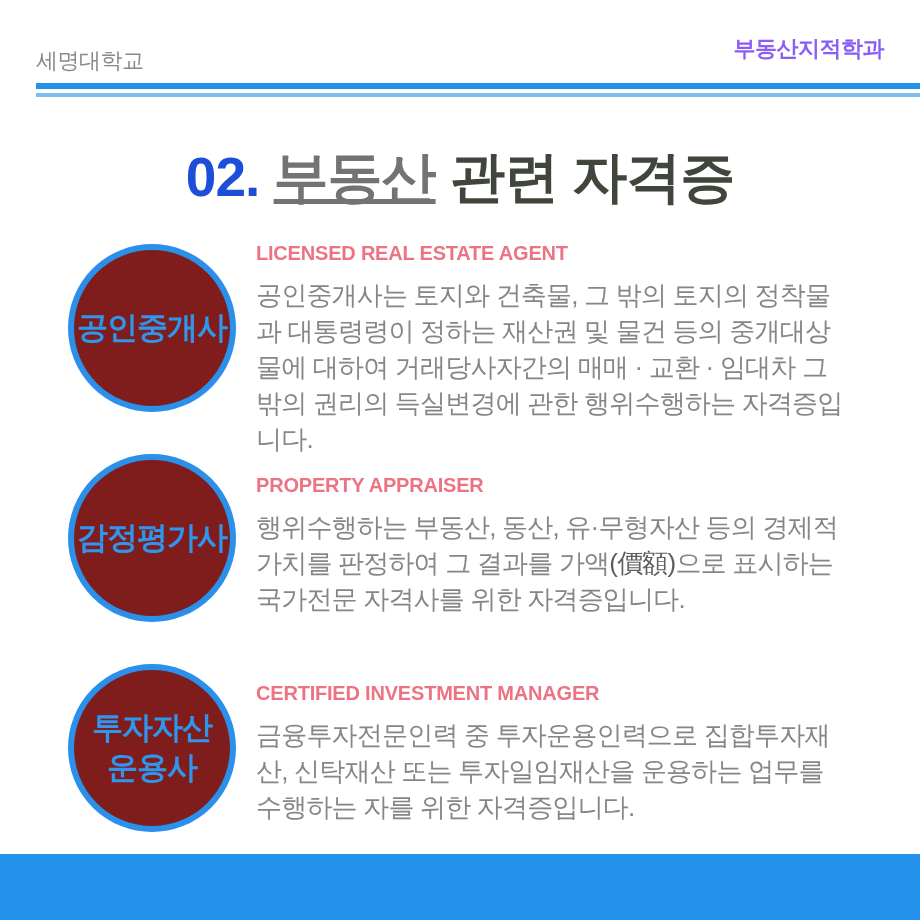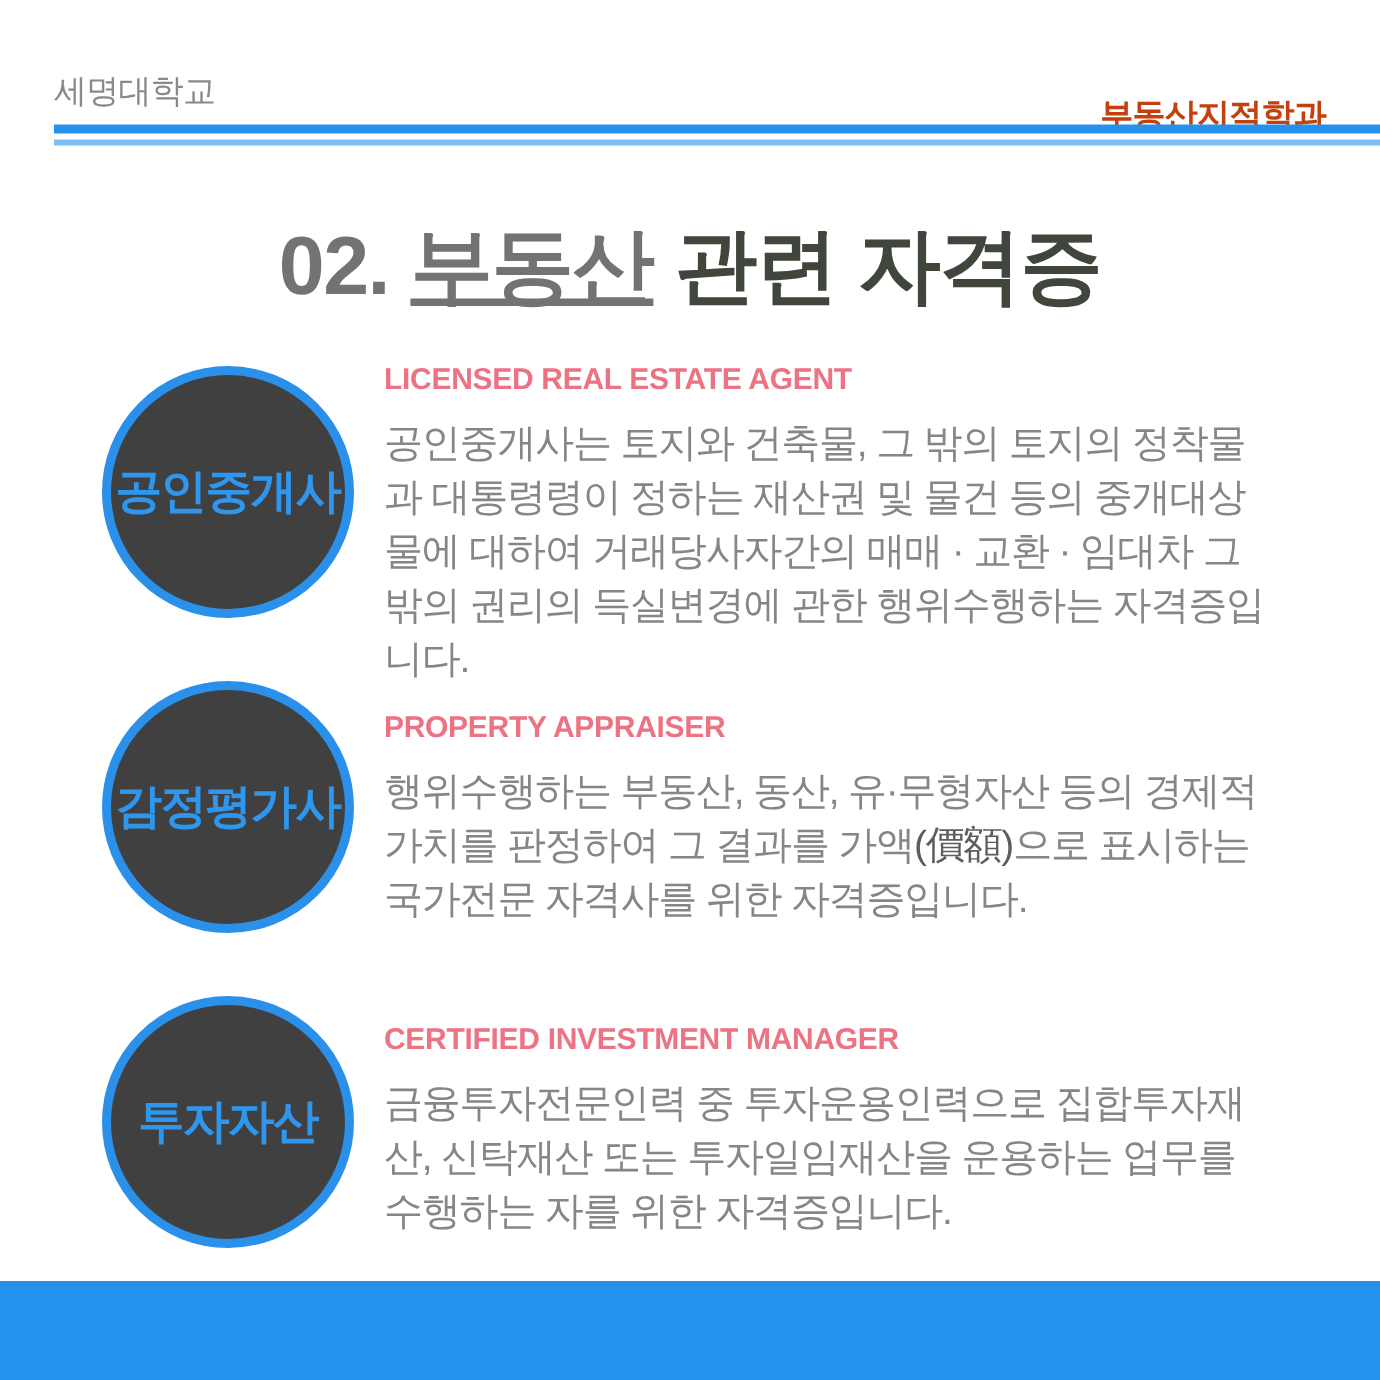--- a/index.html
+++ b/index.html
@@ -10,44 +10,44 @@
     overflow:hidden;
   }
   .canvas{position:relative;width:920px;height:772px;background:#ffffff;}
 
   
   .hdr-left{
     position:absolute;left:36px;top:46px;
     font-size:22px;color:#8a8a8a;letter-spacing:-0.5px;
   }
   .hdr-right{
-    position:absolute;right:36px;top:62px;
-    font-size:22px;font-weight:bold;color:#c2410c;letter-spacing:-0.5px;
+    position:absolute;right:36px;top:34px;
+    font-size:22px;font-weight:bold;color:#8b5cf6;letter-spacing:-0.5px;
   }
   .rule-thick{
     position:absolute;left:36px;right:0;top:83px;height:6px;background:#2492ec;
   }
   .rule-thin{
     position:absolute;left:36px;right:0;top:93px;height:4px;background:#7fbdf0;
   }
 
   
   .title{
     position:absolute;left:0;top:146px;width:920px;
     text-align:center;font-size:55px;font-weight:800;letter-spacing:-1px;
     line-height:62px;white-space:nowrap;
   }
-  .title .num{color:#737373;}
+  .title .num{color:#1d4ed8;}
   .title .hl{color:#737373;text-decoration:underline;}
   .title .rest{color:#40463b;}
 
   
   .badge{
     position:absolute;left:68px;width:156px;height:156px;
-    border:6px solid #2b90ea;border-radius:50%;background:#404040;
+    border:6px solid #2b90ea;border-radius:50%;background:#7f1d1d;
     display:flex;flex-direction:column;align-items:center;justify-content:center;
     text-align:center;
   }
   .badge span{
     display:block;color:#2f96ee;font-size:31px;font-weight:bold;
     line-height:40px;letter-spacing:-1px;white-space:nowrap;
   }
   .sec-text{position:absolute;left:256px;width:596px;}
   .sec-heading{
     font-size:20px;font-weight:bold;color:#ec7383;
@@ -100,20 +100,21 @@
     <span>감정평가사</span>
     <span></span>
   </div>
   <div class="sec-text text-2">
     <p class="sec-heading">PROPERTY APPRAISER</p>
     <p class="sec-body"><span>행위수행하는 부동산, 동산, 유·무형자산 등의 경제적 가치를 판정하여 그 결과를 가액</span><span class="hanja">(價額)</span><span>으로 표시하는 국가전문 자격사를 위한 자격증입니다.</span></p>
   </div>
 
   <div class="badge badge-3">
     <span>투자자산</span>
+    <span>운용사</span>
   </div>
   <div class="sec-text text-3">
     <p class="sec-heading">CERTIFIED INVESTMENT MANAGER</p>
     <p class="sec-body">금융투자전문인력 중 투자운용인력으로 집합투자재산, 신탁재산 또는 투자일임재산을 운용하는 업무를 수행하는 자를 위한 자격증입니다.</p>
   </div>
 
   <div class="footer-bar"></div>
 
 </div>
 

